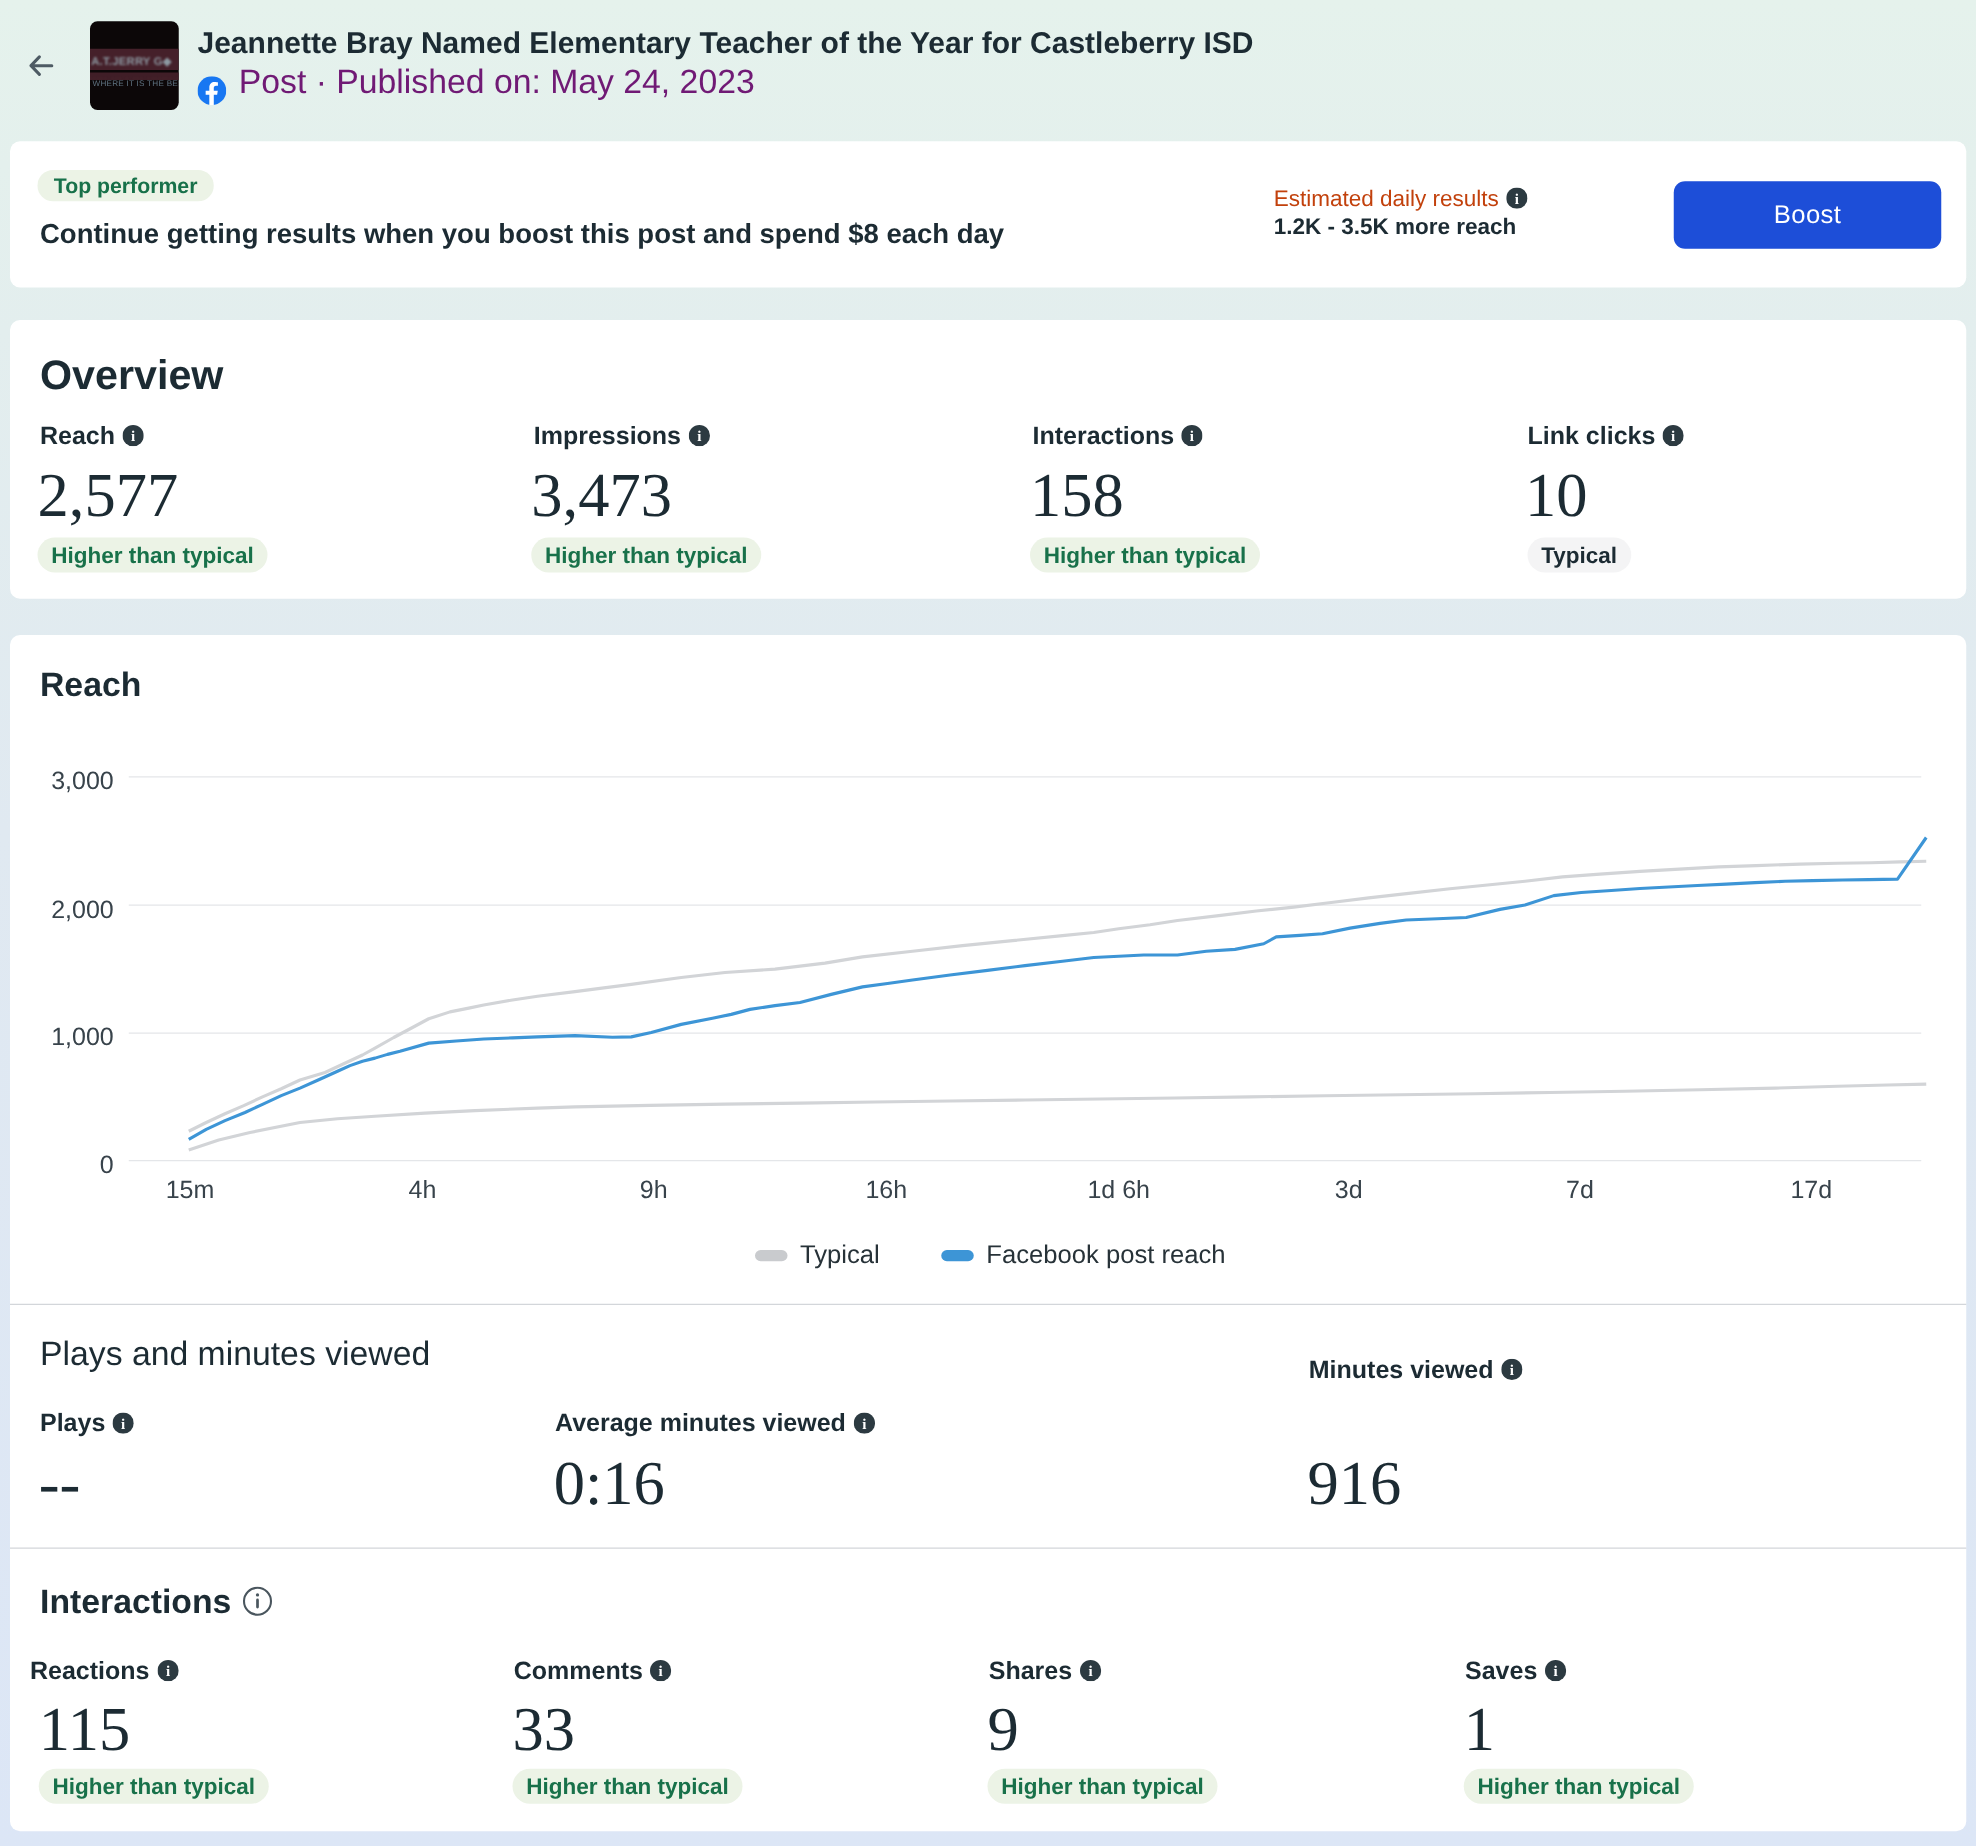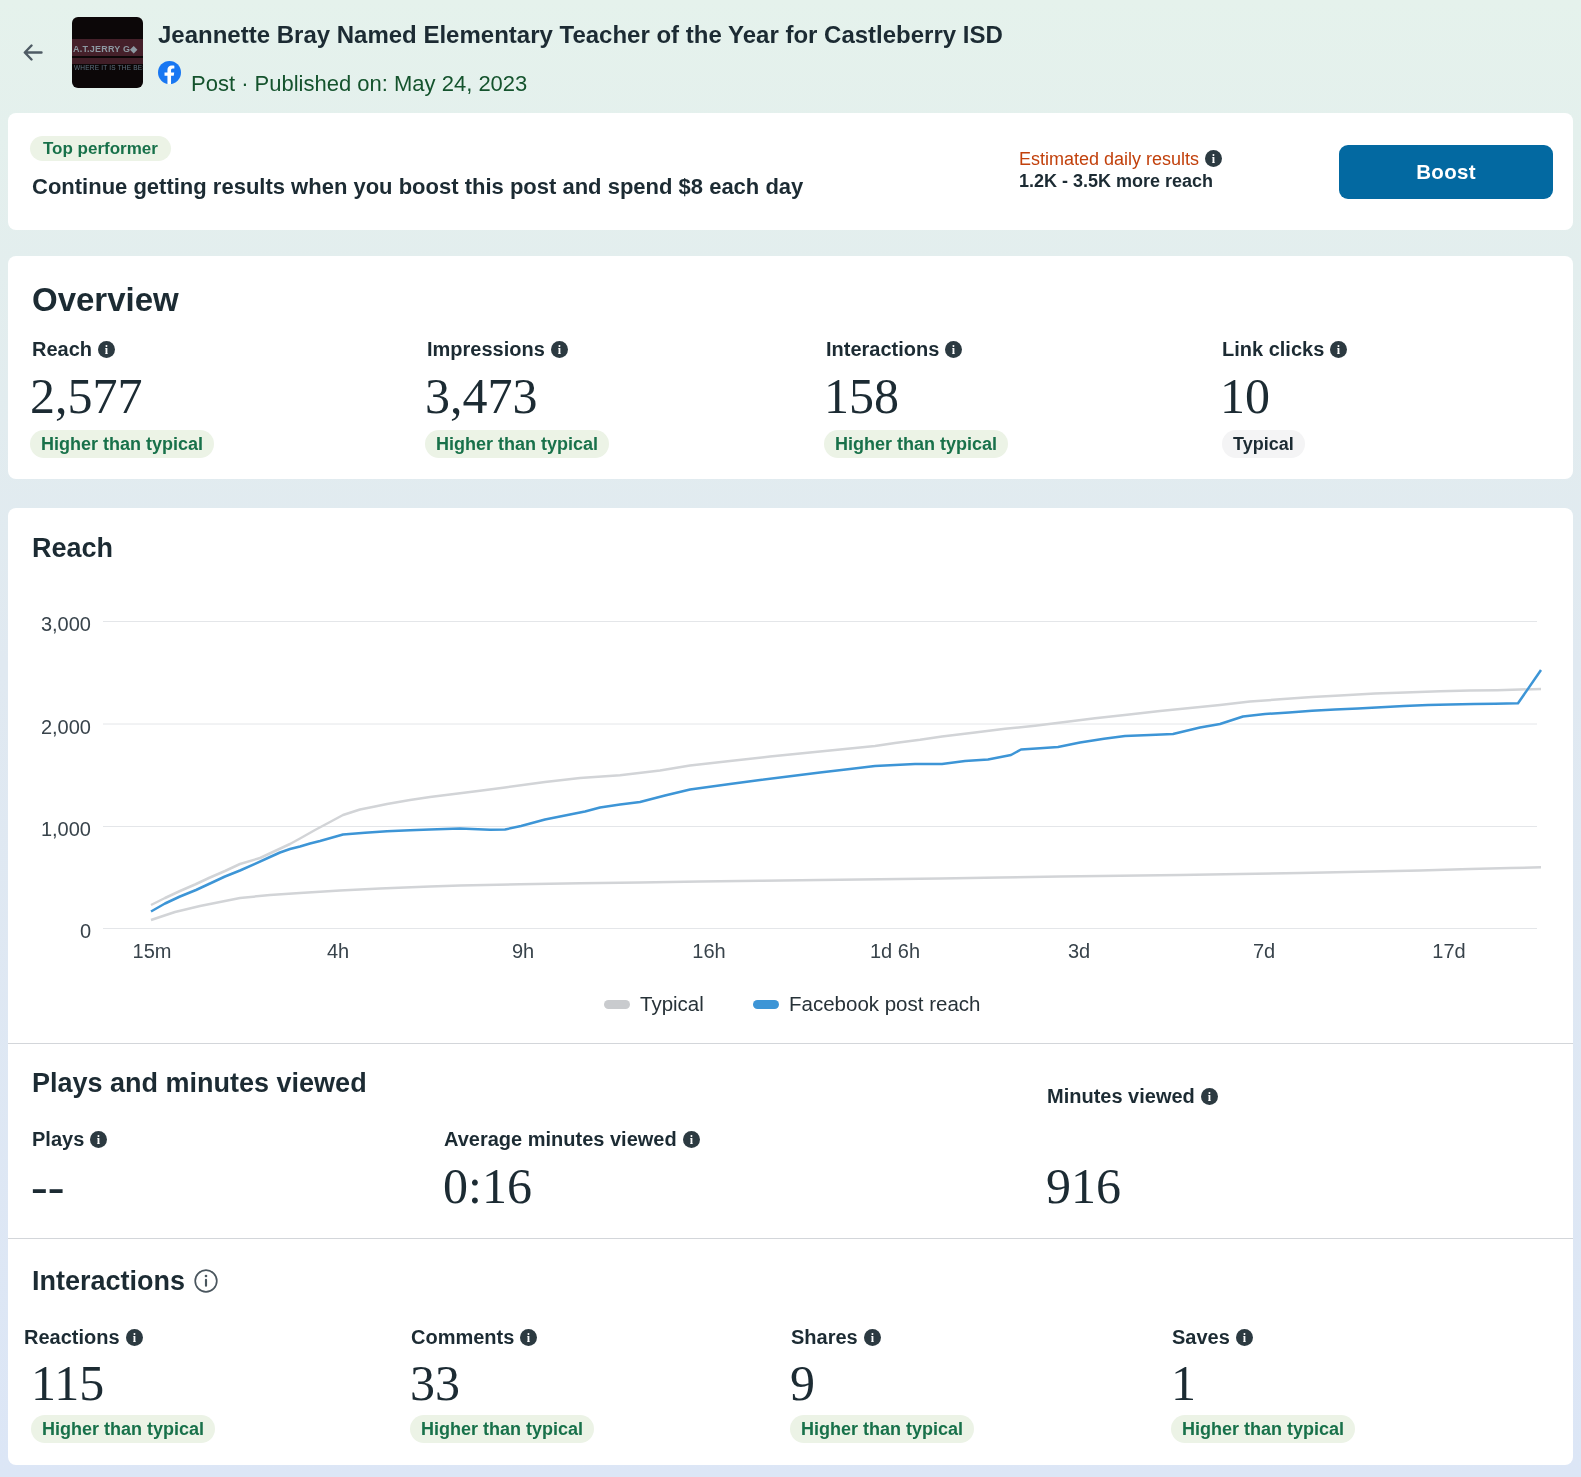--- a/index.html
+++ b/index.html
@@ -40,33 +40,33 @@
   <div class="abs" style="left:0; top:42px; width:71px; height:4px; color:#8a4a50; font-size:5px; letter-spacing:1.5px; filter:blur(0.8px); white-space:nowrap; overflow:hidden;">.....  ...  . ... .......  .</div>
   <div class="abs" style="left:2px; top:47px; width:69px; color:#5f7280; font-size:6.5px; letter-spacing:0.2px; filter:blur(0.6px); white-space:nowrap;">WHERE IT IS THE BEST</div>
 </div>
 
 <div class="abs" style="left:158px; top:21px; font-size:24px; font-weight:bold; color:#1c2b33;">Jeannette Bray Named Elementary Teacher of the Year for Castleberry ISD</div>
 
 <svg class="abs" style="left:158px; top:61px;" width="23" height="23" viewBox="0 0 24 24">
   <circle cx="12" cy="12" r="12" fill="#1877f2"></circle>
   <path d="M16.4 15.5l.53-3.47h-3.33V9.78c0-.95.46-1.87 1.95-1.87h1.51V4.96s-1.37-.23-2.68-.23c-2.73 0-4.52 1.66-4.52 4.65v2.63H6.81v3.47h3.05V24h3.75v-8.5z" fill="#ffffff"></path>
 </svg>
-<div class="abs" style="left:191px; top:71px; font-size:22px; color:#14532d;">Post · Published on: May 24, 2023</div>
+<div class="abs" style="left:191px; top:50px; font-size:27px; color:#701a75;">Post · Published on: May 24, 2023</div>
 
 <div class="card" style="top:113px; height:117px;"></div>
 <div class="abs" style="left:30px; top:136px;"><span class="pill-green" style="font-size:17px; line-height:25px; padding:0 13px;">Top performer</span></div>
 <div class="abs" style="left:32px; top:174px; font-size:22px; font-weight:bold; color:#1c2b33;">Continue getting results when you boost this post and spend $8 each day</div>
 
 <div class="abs" style="left:1019px; top:149px; font-size:18px; color:#c2410c;">Estimated daily results<span class="icir"><svg width="17" height="17" viewBox="0 0 17 17">
         <circle cx="8.5" cy="8.5" r="8.5" fill="#2c3a41"></circle>
         <text x="8.5" y="13" font-size="12" font-weight="bold" font-family="Liberation Serif" fill="#fff" text-anchor="middle">i</text>
       </svg></span></div>
 <div class="abs" style="left:1019px; top:171px; font-size:18px; font-weight:bold; color:#1c2b33;">1.2K - 3.5K more reach</div>
 
-<div class="abs" style="left:1339px; top:145px; width:214px; height:54px; background:#0369a1; border-radius:9px; color:#ffffff; font-size:20.5px; font-weight:bold; letter-spacing:0.3px; text-align:center; line-height:54px;">Boost</div>
+<div class="abs" style="left:1339px; top:145px; width:214px; height:54px; background:#1d4ed8; border-radius:9px; color:#ffffff; font-size:20.5px; font-weight:normal; letter-spacing:0.3px; text-align:center; line-height:54px;">Boost</div>
 
 <div class="card" style="top:256px; height:223px;"></div>
 <div class="abs" style="left:32px; top:281px; font-size:33px; font-weight:bold;">Overview</div>
 
 <div class="abs" style="left:32px; top:338px;">
   <span class="lbl">Reach</span><span class="icir"><svg width="17" height="17" viewBox="0 0 17 17">
         <circle cx="8.5" cy="8.5" r="8.5" fill="#2c3a41"></circle>
         <text x="8.5" y="13" font-size="12" font-weight="bold" font-family="Liberation Serif" fill="#fff" text-anchor="middle">i</text>
       </svg></span>
 </div>
@@ -134,21 +134,21 @@
   <polyline fill="none" stroke="#3d95d6" stroke-width="2.5" stroke-linejoin="round" points="151,911.5 165,903.5 180,896.5 196,890 210,883.5 225,876.5 240,870.5 255,863.8 270,857 280,852.5 290,849 300,846.5 310,843.5 320,841 343,834.5 365,832.8 387,831.2 410,830.3 430,829.5 460,828.5 490,829.8 505,829.5 521,826 545,819.5 570,814.6 585,811.5 600,807.5 620,804.5 640,802 665,795.5 690,789.5 710,786.8 730,784 760,780 790,776.3 820,772.5 850,769 875,766 895,765 915,764 942,764 965,761 988,759.5 1011,755 1021,749.5 1040,748.3 1058,747 1080,742.5 1104,738.7 1125,736 1150,735 1173,734 1200,727.5 1220,724 1243,716.5 1265,714 1289,712.4 1312,710.8 1335,709.6 1358,708.4 1381,707.3 1404,706.1 1428,705 1450,704.5 1474,704 1495,703.7 1518,703.3 1541,670"></polyline>
 </svg>
 
 <div class="abs" style="left:604px; top:1000px; width:26px; height:9px; border-radius:5px; background:#c9cbce;"></div>
 <div class="abs" style="left:640px; top:992px; font-size:20.5px; color:#273238;">Typical</div>
 <div class="abs" style="left:753px; top:1000px; width:26px; height:9px; border-radius:5px; background:#3d95d6;"></div>
 <div class="abs" style="left:789px; top:992px; font-size:20.5px; color:#273238;">Facebook post reach</div>
 
 <div class="abs" style="left:8px; top:1043px; width:1565px; height:1px; background:#d3d6da;"></div>
 
-<div class="abs" style="left:32px; top:1068px; font-size:27px; font-weight:bold;">Plays and minutes viewed</div>
+<div class="abs" style="left:32px; top:1068px; font-size:27px; font-weight:normal;">Plays and minutes viewed</div>
 
 <div class="abs" style="left:32px; top:1128px;"><span class="lbl">Plays</span><span class="icir"><svg width="17" height="17" viewBox="0 0 17 17">
         <circle cx="8.5" cy="8.5" r="8.5" fill="#2c3a41"></circle>
         <text x="8.5" y="13" font-size="12" font-weight="bold" font-family="Liberation Serif" fill="#fff" text-anchor="middle">i</text>
       </svg></span></div>
 <div class="abs val" style="left:31px; top:1157px;">--</div>
 
 <div class="abs" style="left:444px; top:1128px;"><span class="lbl">Average minutes viewed</span><span class="icir"><svg width="17" height="17" viewBox="0 0 17 17">
         <circle cx="8.5" cy="8.5" r="8.5" fill="#2c3a41"></circle>
         <text x="8.5" y="13" font-size="12" font-weight="bold" font-family="Liberation Serif" fill="#fff" text-anchor="middle">i</text>

